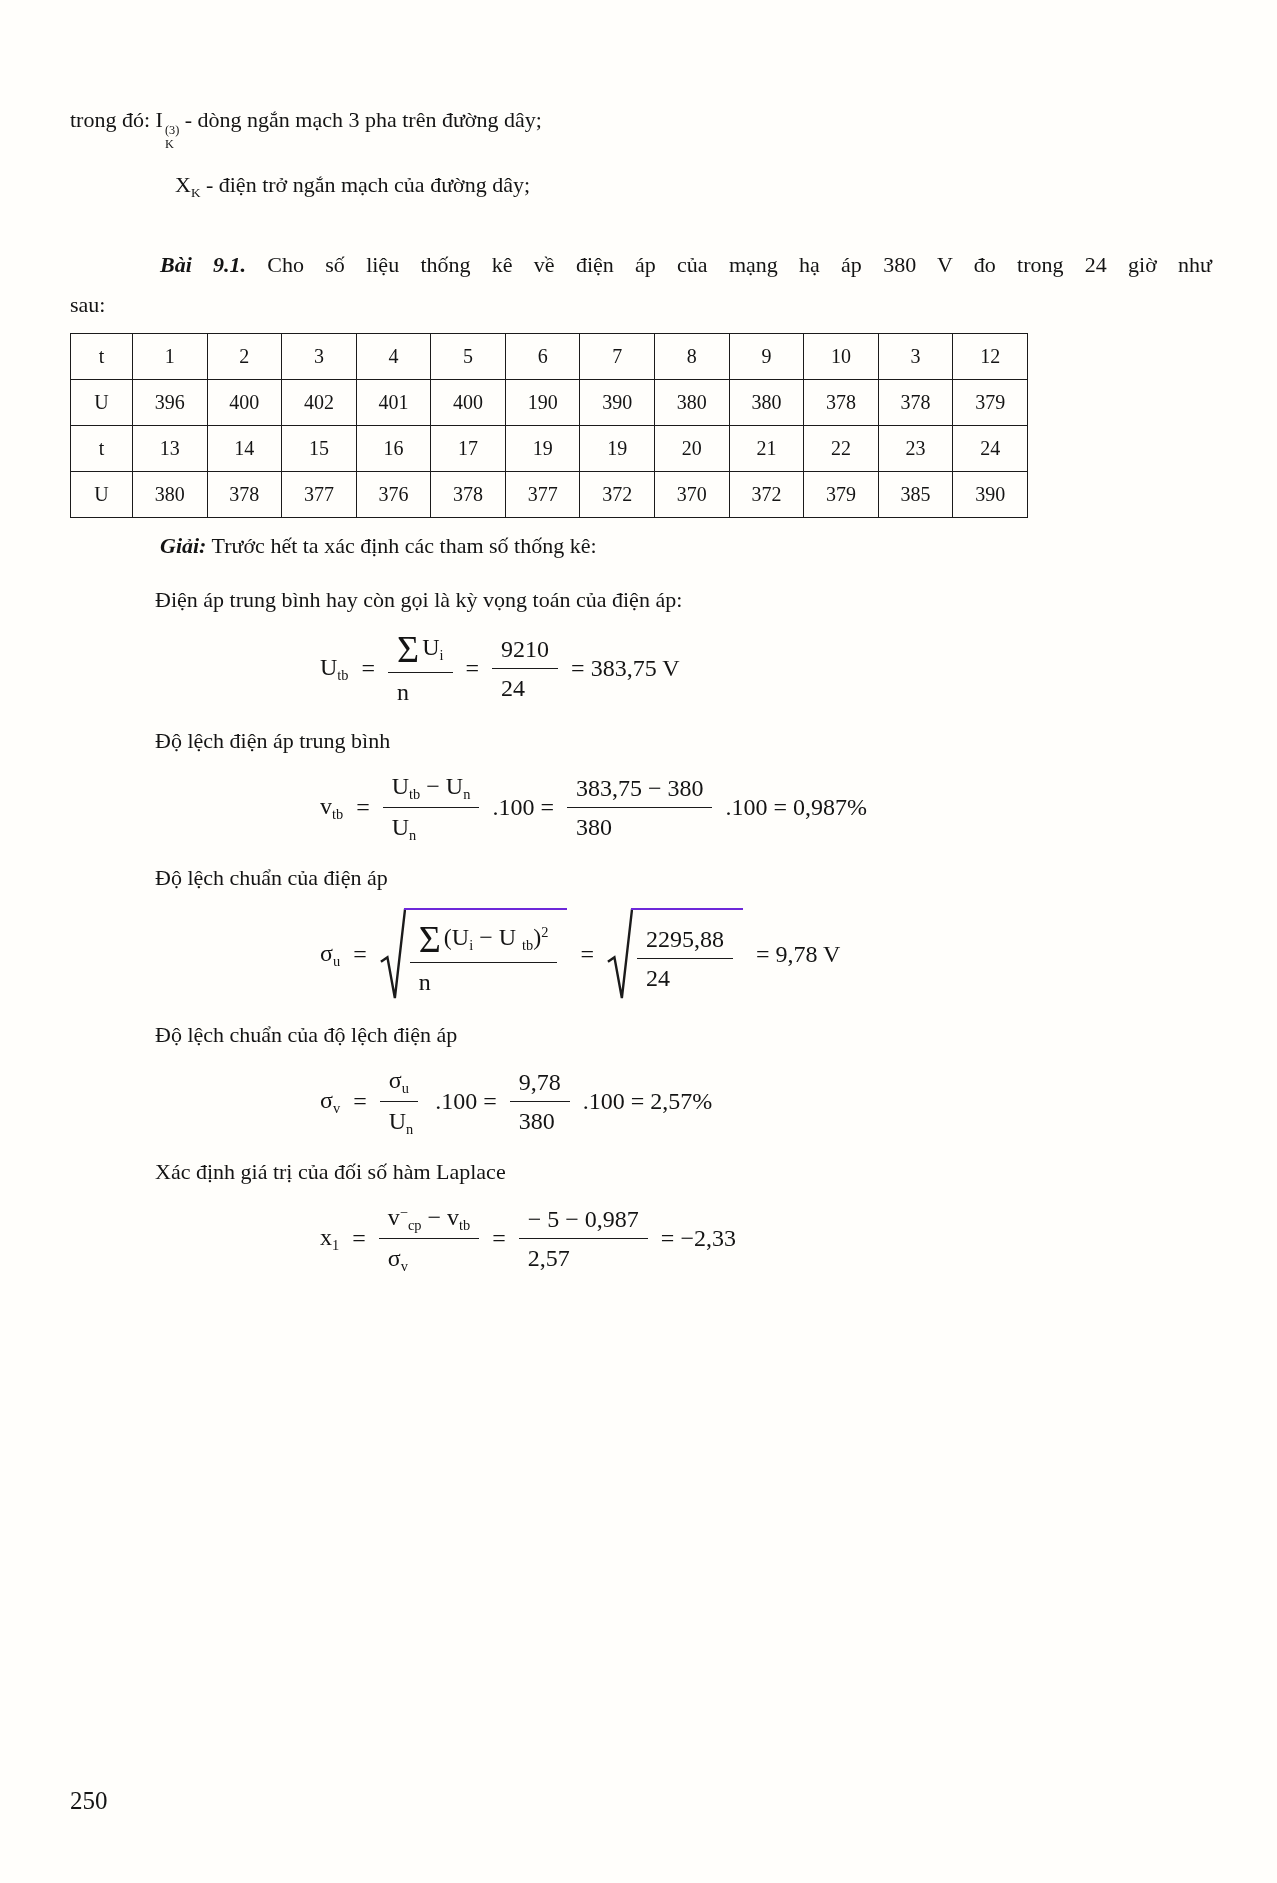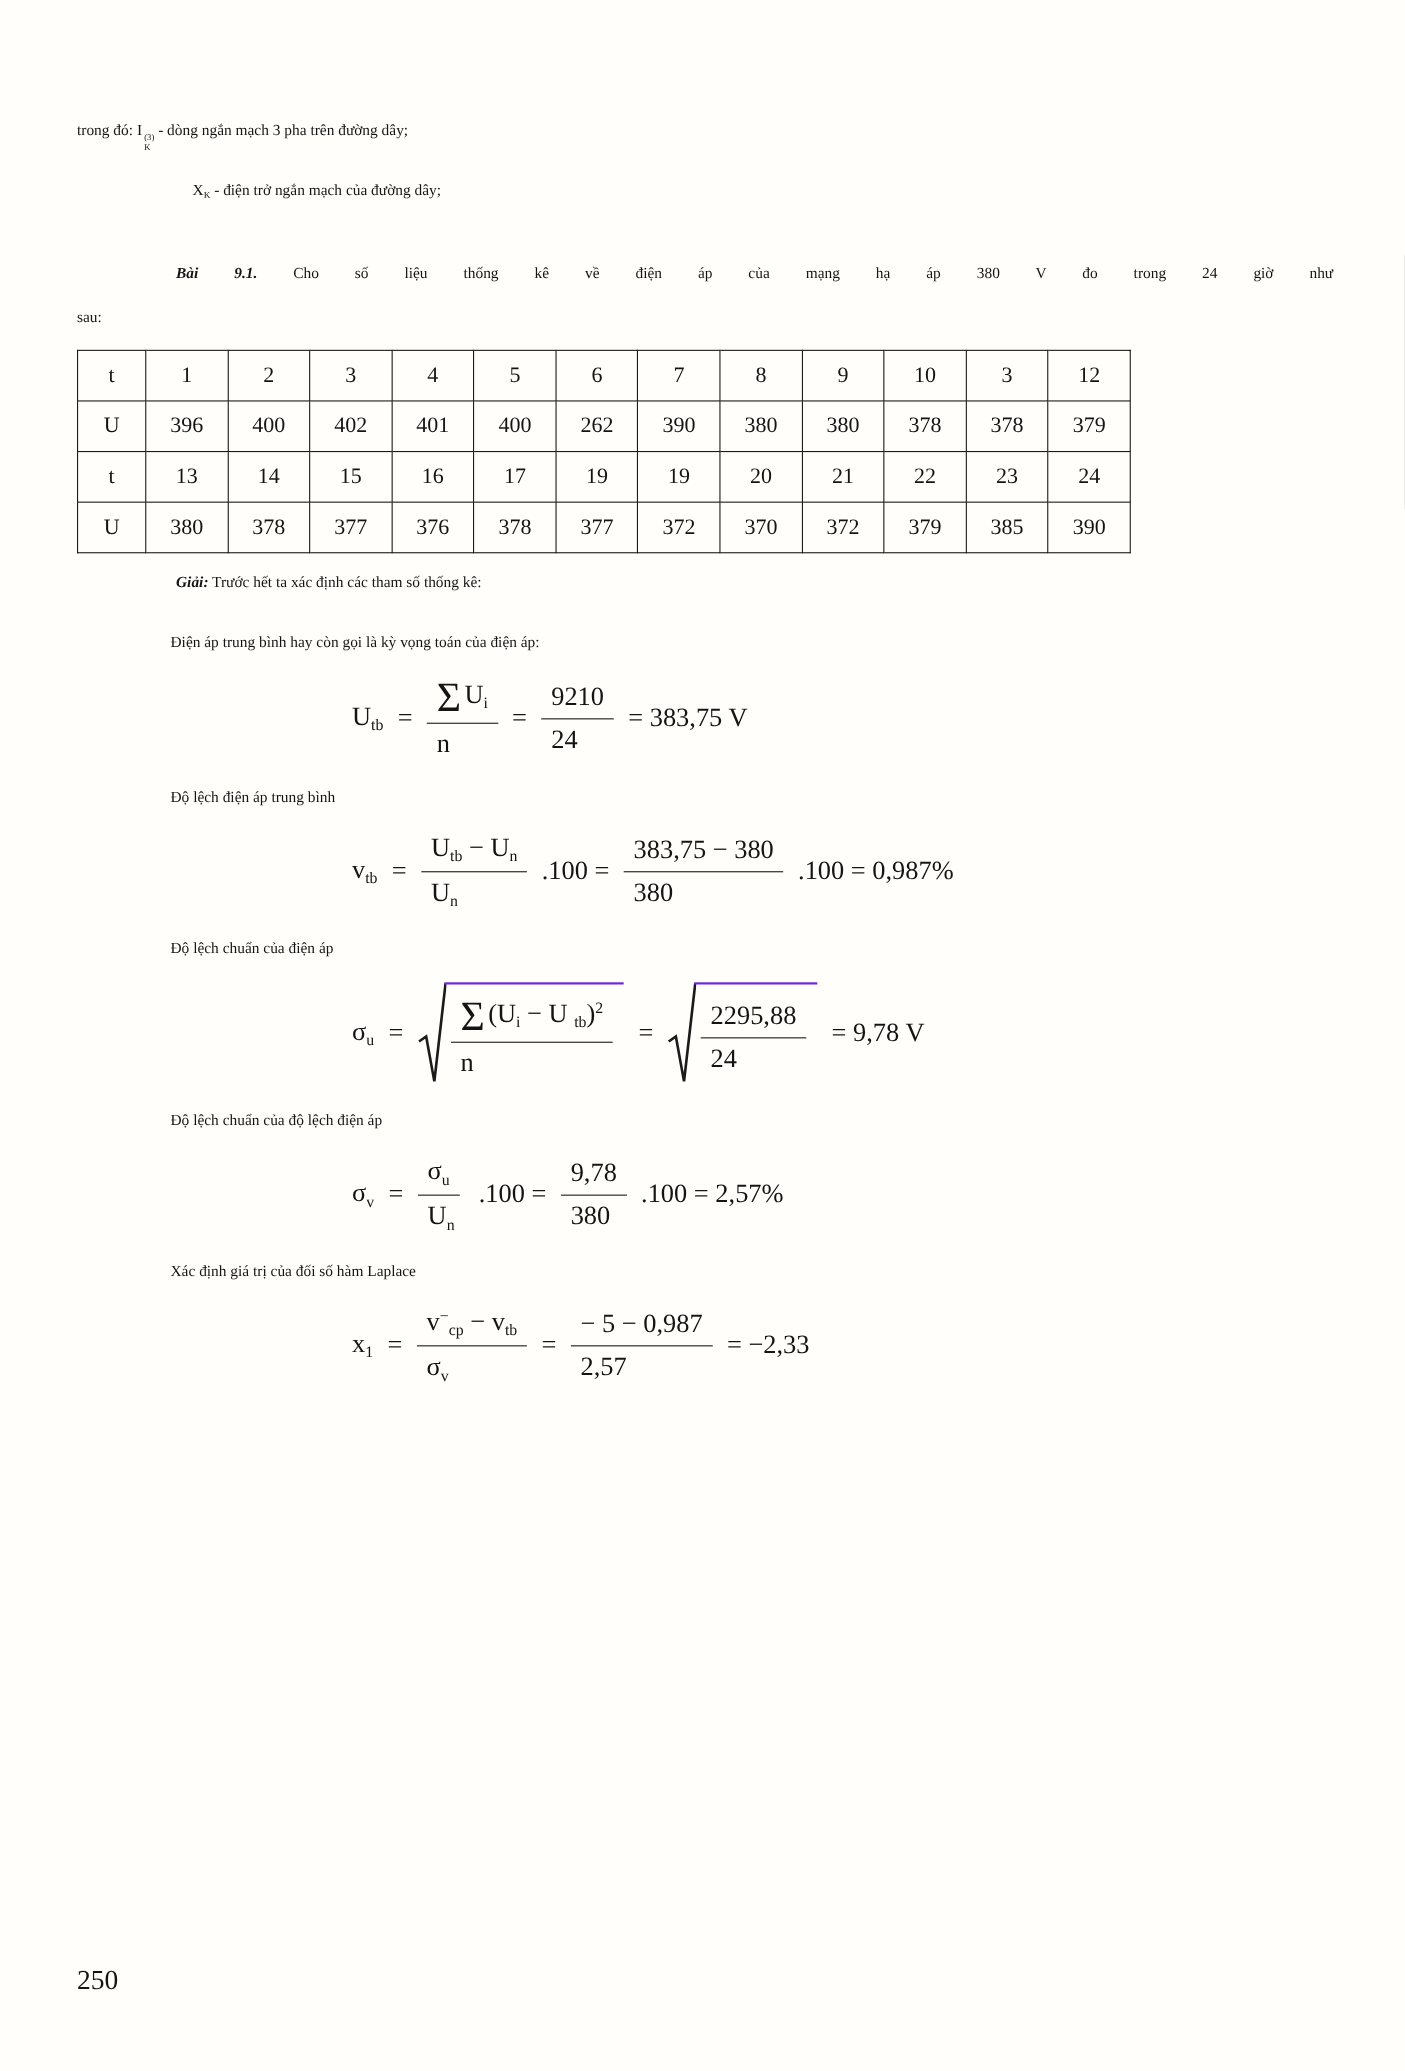--- a/index.html
+++ b/index.html
@@ -6,21 +6,21 @@
   html,body { background:#d9d9d9; }
   .page {
     width:1277px; height:1883px;
     background:#fffefb;
     position:relative;
     font-family:"Liberation Serif","DejaVu Serif",serif;
     color:#141414;
     padding:100px 65px 0 70px;
     overflow:hidden;
   }
-  .line { font-size:14px; line-height:40px; }
+  .line { font-size:22px; line-height:40px; }
   .ind90 { text-indent:90px; }
   .ind85 { text-indent:85px; }
   .indent105 { margin-left:105px; }
   .jline { display:block; text-align:justify; text-align-last:justify; }
 
   sub { font-size:0.6em; vertical-align:-0.35em; }
   sup { font-size:0.6em; vertical-align:0.55em; }
 
   .stack { display:inline-flex; flex-direction:column; align-items:flex-start;
            font-size:0.56em; line-height:1.12; vertical-align:-0.55em; margin-left:2px; }
@@ -112,21 +112,21 @@
         <td>3</td>
         <td>12</td>
       </tr>
       <tr>
         <td>U</td>
         <td>396</td>
         <td>400</td>
         <td>402</td>
         <td>401</td>
         <td>400</td>
-        <td>262</td>
+        <td>190</td>
         <td>390</td>
         <td>380</td>
         <td>380</td>
         <td>378</td>
         <td>378</td>
         <td>379</td>
       </tr>
       <tr>
         <td>t</td>
         <td>13</td>

